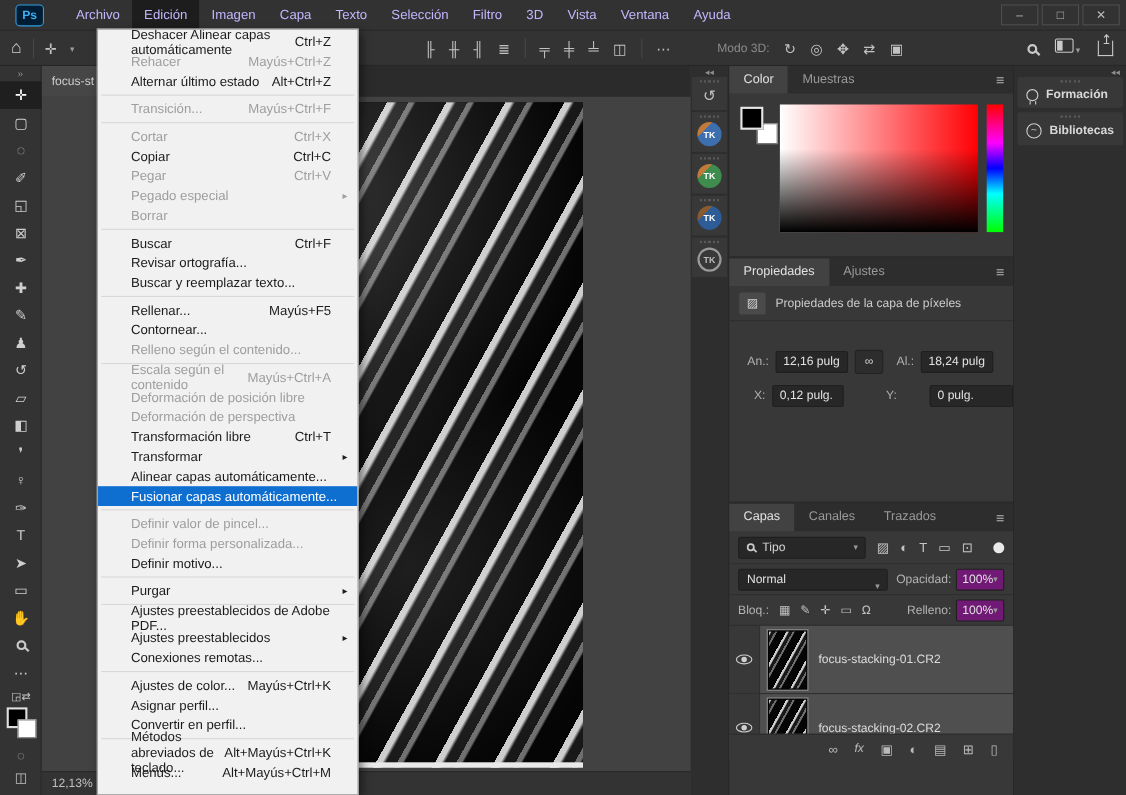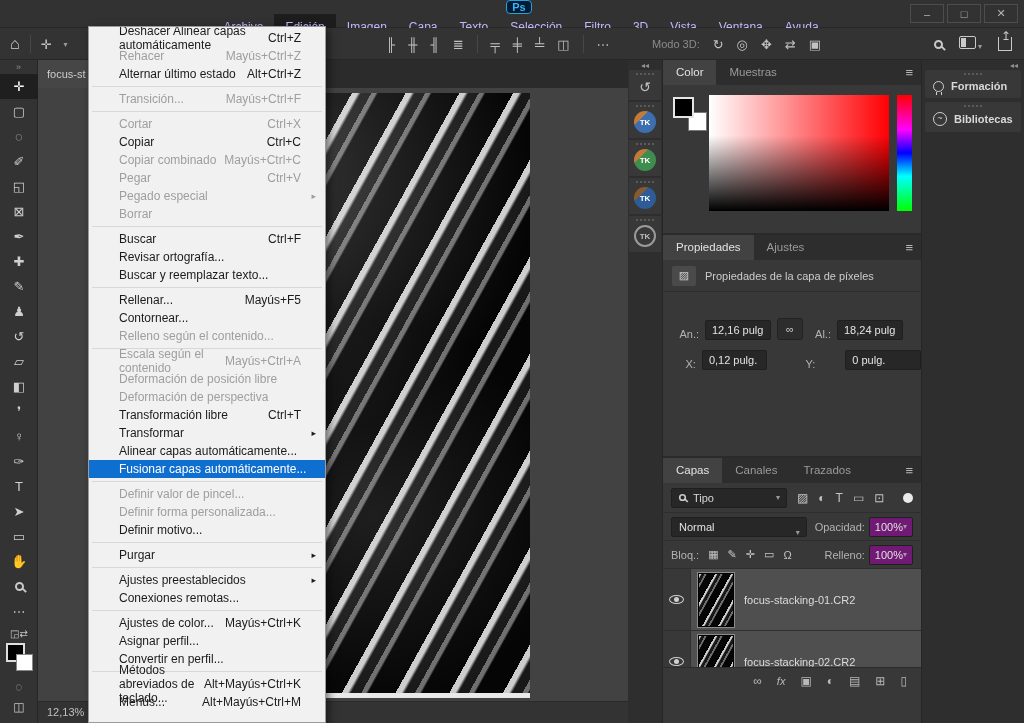--- a/index.html
+++ b/index.html
@@ -1,21 +1,21 @@
 <!DOCTYPE html>
 <html><head>
 <meta charset="utf-8">
 <style>
   * { margin:0; padding:0; box-sizing:border-box; }
   html,body { background:#1e1e1e; }
   body { font-family:"Liberation Sans", sans-serif; -webkit-font-smoothing:antialiased; }
   .app { position:relative; width:1024px; height:723px; background:#333333; overflow:hidden; }
 
   
-  .titlebar { position:absolute; left:0; top:0; width:1024px; height:28px; background:#323232; display:flex; align-items:center; border-bottom:1px solid #282828;flex-direction:column; }
+  .titlebar { position:absolute; left:0; top:0; width:1024px; height:28px; background:#323232; display:flex; align-items:center; border-bottom:1px solid #282828; }
   .ps-logo { width:26px; height:20px; margin-left:14px; background:#001d33; border:1px solid #2f9ddb; border-radius:4px; color:#3ab3f8; font-size:11px; font-weight:bold; display:flex; align-items:center; justify-content:center; }
   .menubar { display:flex; margin-left:18px; height:28px; }
   .menubar .menu-item { color:#c4b5fd; font-size:12px; line-height:26px; padding:0 11px; cursor:default; }
   .menubar .menu-item.active { background:#1d1d1d; }
   .win-controls { position:absolute; right:6px; top:4px; display:flex; gap:3px; }
   .win-btn { width:34px; height:19px; border:1px solid #4d4d4d; color:#b5b5b5; font-size:11px; display:flex; align-items:center; justify-content:center; }
 
   
   .optionsbar { position:absolute; left:0; top:28px; width:1024px; height:32px; background:#333333; border-bottom:1px solid #262626; color:#b9b9b9; }
   .ob-left { position:absolute; left:10px; top:0; height:32px; display:flex; align-items:center; gap:10px; }
@@ -83,21 +83,21 @@
   .sat-field { position:absolute; left:46px; top:10px; width:180px; height:116px;
     background:linear-gradient(to bottom, rgba(0,0,0,0) 35%, #000 100%), linear-gradient(to right, #ffffff, #ff0004); }
   .hue-strip { position:absolute; left:234px; top:10px; width:15px; height:116px;
     background:linear-gradient(to bottom, #ff0000, #ff00ff 30%, #0000ff 50%, #00ffff 70%, #00ff00 100%); }
 
   
   .props-body { position:relative; height:196px; }
   .props-header { height:32px; display:flex; align-items:center; border-bottom:1px solid #2e2e2e; }
   .pl-icon { width:24px; height:20px; background:#4a4a4a; margin:0 9px 0 9px; color:#d2d2d2; font-size:11px; display:flex; align-items:center; justify-content:center; border-radius:2px; }
   .props-header-label { font-size:11px; color:#cccccc; }
-  .prop-row { position:absolute; left:0; width:100%; display:flex; align-items:flex-end; }
+  .prop-row { position:absolute; left:0; width:100%; display:flex; align-items:center; }
   .prop-label { font-size:11px; color:#b3b3b3; }
   .prop-field { background:#272727; border:1px solid #1f1f1f; color:#e3e3e3; font-size:11px; height:20px; line-height:18px; padding:0 6px; border-radius:2px; }
   .link-btn { width:26px; height:22px; background:#2d2d2d; border:1px solid #222; border-radius:3px; color:#c9c9c9; font-size:11px; display:flex; align-items:center; justify-content:center; }
 
   
   .lp-row { display:flex; align-items:center; padding:0 8px; position:relative; }
   .filter-row { height:30px; border-bottom:1px solid #2e2e2e; }
   .tipo-box { width:116px; height:20px; background:#272727; border:1px solid #1f1f1f; border-radius:2px; display:flex; align-items:center; gap:6px; padding:8px 6px; color:#d6d6d6; font-size:11px; }
   .tipo-box .search-glyph { transform:scale(.8); }
   .tipo-chev { margin-left:auto; font-size:8px; color:#9a9a9a; }
@@ -445,24 +445,20 @@
       <div class="msep"></div>
       <div class="mi disabled">
         <span class="lbl">Cortar</span>
         <span class="sc">Ctrl+X</span>
       </div>
       <div class="mi">
         <span class="lbl">Copiar</span>
         <span class="sc">Ctrl+C</span>
       </div>
       <div class="mi disabled">
-        <span class="lbl">Copiar combinado</span>
-        <span class="sc">Mayús+Ctrl+C</span>
-      </div>
-      <div class="mi disabled">
         <span class="lbl">Pegar</span>
         <span class="sc">Ctrl+V</span>
       </div>
       <div class="mi disabled">
         <span class="lbl">Pegado especial</span>
         <span class="sub">▸</span>
       </div>
       <div class="mi disabled">
         <span class="lbl">Borrar</span>
       </div>
@@ -523,20 +519,23 @@
       <div class="mi">
         <span class="lbl">Definir motivo...</span>
       </div>
       <div class="msep"></div>
       <div class="mi">
         <span class="lbl">Purgar</span>
         <span class="sub">▸</span>
       </div>
       <div class="msep"></div>
       <div class="mi">
+        <span class="lbl">Ajustes preestablecidos de Adobe PDF...</span>
+      </div>
+      <div class="mi">
         <span class="lbl">Ajustes preestablecidos</span>
         <span class="sub">▸</span>
       </div>
       <div class="mi">
         <span class="lbl">Conexiones remotas...</span>
       </div>
       <div class="msep"></div>
       <div class="mi">
         <span class="lbl">Ajustes de color...</span>
         <span class="sc">Mayús+Ctrl+K</span>

